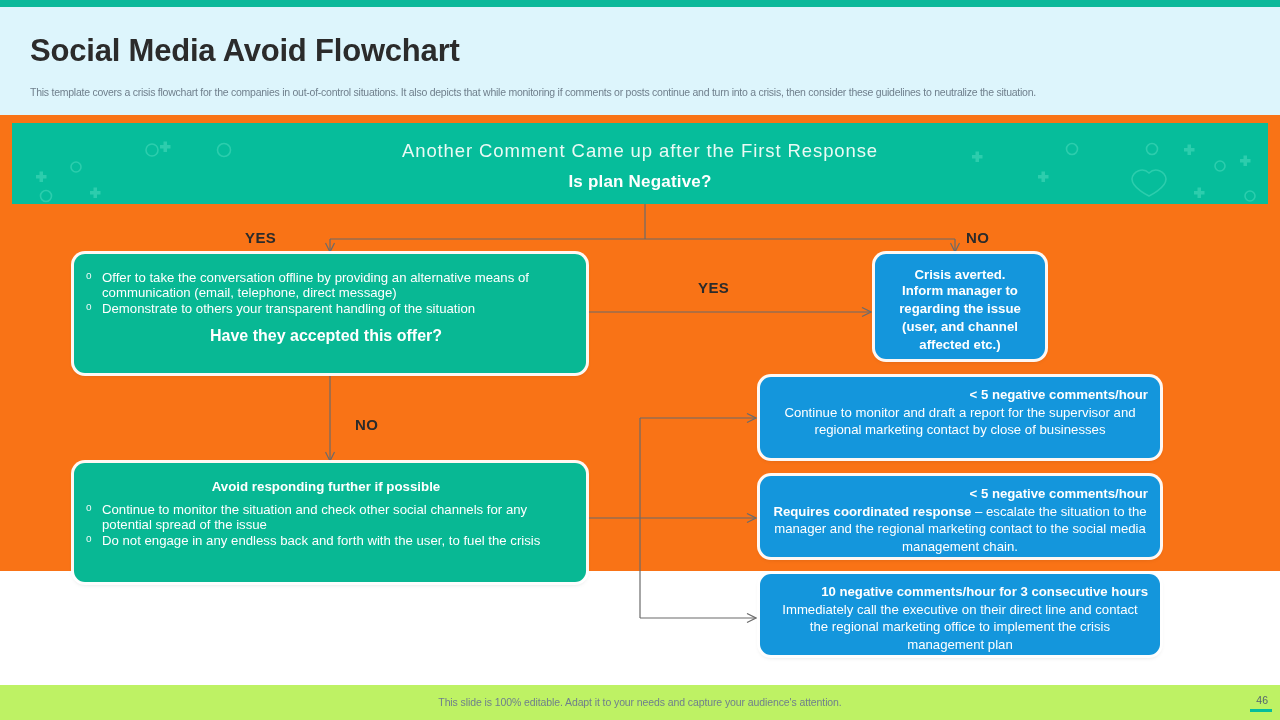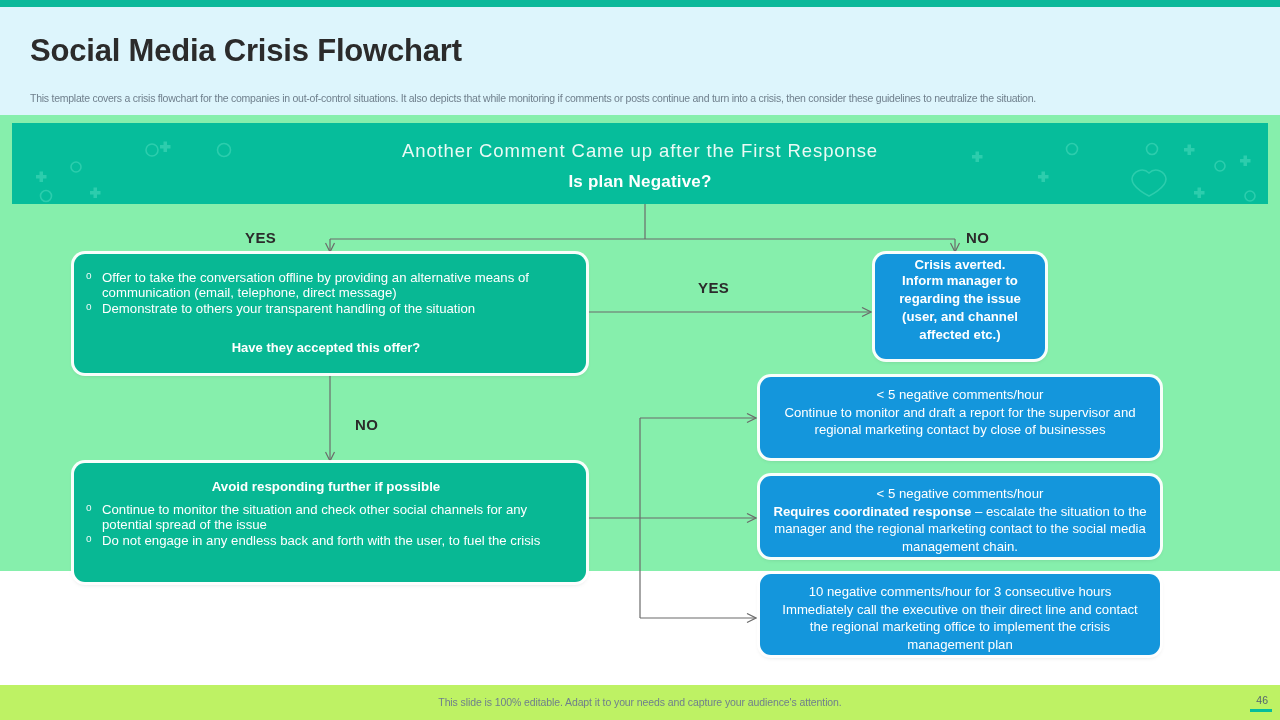--- a/index.html
+++ b/index.html
@@ -21,29 +21,29 @@
   .header {
     position:absolute; left:0; top:7px; width:1280px; height:108px;
     background:#ddf5fc;
   }
   .page-title {
     position:absolute; left:30px; top:26px;
     font-size:31px; font-weight:bold; color:#2b2b2b;
     letter-spacing:-0.2px;
   }
   .page-subtitle {
-    position:absolute; left:30px; top:85px; width:1225px;
+    position:absolute; left:30px; top:79px; width:1225px;
     font-size:10.5px; color:#6f7f8c; letter-spacing:-0.25px;
     white-space:nowrap;
   }
 
   
   .canvas {
     position:absolute; left:0; top:115px; width:1280px; height:456px;
-    background:#86efac;
+    background:#f97316;
   }
 
   
   .banner {
     position:absolute; left:12px; top:8px; width:1256px; height:81px;
     background:#06bd9b; overflow:hidden;
   }
   .banner-deco { position:absolute; inset:0; pointer-events:none; }
   .banner-text { position:absolute; left:0; right:0; top:16px; text-align:center; }
   .banner-line1 {
@@ -77,40 +77,40 @@
     content:"o"; position:absolute; left:6px; top:0;
     font-size:10px; color:#eafaf7;
   }
 
   
   #node-offer {
     left:74px; top:139px; width:512px; height:119px;
     padding:16px 14px 10px 6px;
   }
   #node-offer ul.bullets { font-size:13.2px; }
-  #node-offer .q { margin-top:23px; font-size:13px; }
+  #node-offer .q { margin-top:9px; font-size:16px; }
 
   #node-crisis-averted {
     left:875px; top:139px; width:170px; height:105px;
-    padding:3px 8px 0 8px; text-align:center; font-size:13.2px;
+    padding:13px 8px 0 8px; text-align:center; font-size:13.2px;
   }
   #node-crisis-averted .hd { font-weight:bold; }
 
   #node-avoid {
     left:74px; top:348px; width:512px; height:119px;
     padding:15px 14px 0 6px;
   }
   #node-avoid .hd { font-size:13.3px; margin-bottom:6px; }
   #node-avoid ul.bullets { font-size:13.2px; }
 
   #node-lt5-a { left:760px; top:262px; width:400px; height:81px; padding:9px 12px 0 12px; text-align:center; }
   #node-lt5-b { left:760px; top:361px; width:400px; height:81px; padding:9px 12px 0 12px; text-align:center; }
   #node-ten   { left:760px; top:459px; width:400px; height:81px; padding:9px 12px 0 12px; text-align:center; }
 
-  .blue-hd { font-weight:normal; font-size:13.2px; line-height:1.35; }
+  .blue-hd { font-weight:bold; font-size:13.2px; line-height:1.35;text-align:right; }
   .blue-bd { font-size:13.2px; line-height:1.33; }
   .blue-bd b { font-weight:bold;margin-top:28px; }
 
   
   .conn { position:absolute; inset:0; pointer-events:none; }
 
   .flow-label {
     position:absolute; font-weight:bold; color:#2b2b2b; font-size:15px;
     letter-spacing:0.4px;
   }
@@ -139,21 +139,21 @@
   }
 </style>
 </head>
 <body>
 
 <div class="slide">
 
   <div class="top-accent"></div>
 
   <div class="header">
-    <div class="page-title">Social Media Crisis Flowchart</div>
+    <div class="page-title">Social Media Avoid Flowchart</div>
     <div class="page-subtitle">This template covers a crisis flowchart for the companies in out-of-control situations. It also depicts that while monitoring if comments or posts continue and turn into a crisis, then consider these guidelines to neutralize the situation.</div>
   </div>
 
   <div class="canvas">
 
     <div class="banner">
       <svg class="banner-deco" width="1256" height="81" viewBox="0 0 1256 81">
         <g fill="none" stroke="#2ccdad" stroke-width="1.6">
           <circle cx="64" cy="44" r="5"></circle>
           <circle cx="140" cy="27" r="6"></circle>

